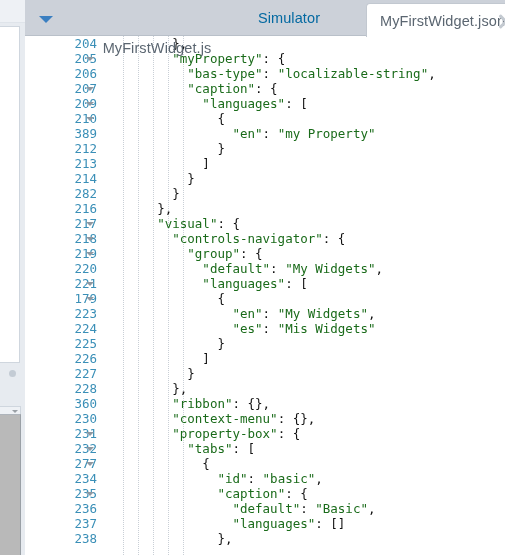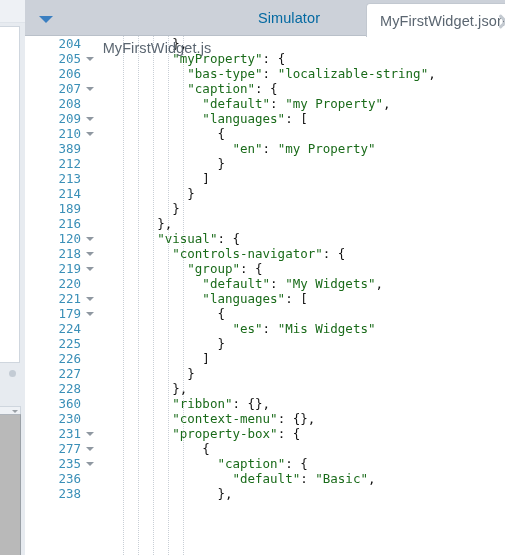--- a/index.html
+++ b/index.html
@@ -176,21 +176,21 @@
   .row {
     position: relative;
     height: 15px;
     line-height: 15px;
     white-space: pre;
     font-family: "DejaVu Sans Mono", monospace;
     font-size: 12.5px;
   }
   .gutter {
     position: absolute;
-    left: 0; top: 0;
+    left: 16px; top: 0;
     width: 58px; height: 15px;
     text-align: right;
     color: #3a8fb7;
     font-family: "DejaVu Sans Mono", monospace;
     font-size: 12.5px;
     padding-right: 2px;
     box-sizing: border-box;
   }
   .fold {
     position: absolute;
@@ -259,43 +259,46 @@
     <div class="code-rows" id="code-rows">
         <div class="guide" style="left: 98.2px; height: 525px;"></div>
         <div class="guide" style="left: 113.24px; height: 525px;"></div>
         <div class="guide" style="left: 128.28px; height: 525px;"></div>
         <div class="guide" style="left: 143.32px; height: 525px;"></div>
         <div class="guide" style="left: 158.36px; height: 525px;"></div>
         <div class="row"><span class="gutter">204</span><span class="code"><span class="p">          },</span></span></div>
         <div class="row"><span class="gutter">205</span><span class="fold"></span><span class="code"><span class="p">          </span><span>"myProperty"</span><span class="p">: {</span></span></div>
         <div class="row"><span class="gutter">206</span><span class="code"><span class="p">            </span><span>"bas-type"</span><span class="p">: </span><span>"localizable-string"</span><span class="p">,</span></span></div>
         <div class="row"><span class="gutter">207</span><span class="fold"></span><span class="code"><span class="p">            </span><span>"caption"</span><span class="p">: {</span></span></div>
-        <div class="row"><span class="gutter">208</span><span class="code"><span class="p">              </span><span>"default"</span><span class="p">: </span><span>"my Property"</span><span class="p">,</span></span></div>
         <div class="row"><span class="gutter">209</span><span class="fold"></span><span class="code"><span class="p">              </span><span>"languages"</span><span class="p">: [</span></span></div>
         <div class="row"><span class="gutter">210</span><span class="fold"></span><span class="code"><span class="p">                {</span></span></div>
         <div class="row"><span class="gutter">389</span><span class="code"><span class="p">                  </span><span>"en"</span><span class="p">: </span><span>"my Property"</span></span></div>
         <div class="row"><span class="gutter">212</span><span class="code"><span class="p">                }</span></span></div>
         <div class="row"><span class="gutter">213</span><span class="code"><span class="p">              ]</span></span></div>
         <div class="row"><span class="gutter">214</span><span class="code"><span class="p">            }</span></span></div>
-        <div class="row"><span class="gutter">189</span><span class="code"><span class="p">          }</span></span></div>
+        <div class="row"><span class="gutter">282</span><span class="code"><span class="p">          }</span></span></div>
         <div class="row"><span class="gutter">216</span><span class="code"><span class="p">        },</span></span></div>
-        <div class="row"><span class="gutter">120</span><span class="fold"></span><span class="code"><span class="p">        </span><span>"visual"</span><span class="p">: {</span></span></div>
+        <div class="row"><span class="gutter">217</span><span class="fold"></span><span class="code"><span class="p">        </span><span>"visual"</span><span class="p">: {</span></span></div>
         <div class="row"><span class="gutter">218</span><span class="fold"></span><span class="code"><span class="p">          </span><span>"controls-navigator"</span><span class="p">: {</span></span></div>
         <div class="row"><span class="gutter">219</span><span class="fold"></span><span class="code"><span class="p">            </span><span>"group"</span><span class="p">: {</span></span></div>
         <div class="row"><span class="gutter">220</span><span class="code"><span class="p">              </span><span>"default"</span><span class="p">: </span><span>"My Widgets"</span><span class="p">,</span></span></div>
         <div class="row"><span class="gutter">221</span><span class="fold"></span><span class="code"><span class="p">              </span><span>"languages"</span><span class="p">: [</span></span></div>
         <div class="row"><span class="gutter">179</span><span class="fold"></span><span class="code"><span class="p">                {</span></span></div>
+        <div class="row"><span class="gutter">223</span><span class="code"><span class="p">                  </span><span>"en"</span><span class="p">: </span><span>"My Widgets"</span><span class="p">,</span></span></div>
         <div class="row"><span class="gutter">224</span><span class="code"><span class="p">                  </span><span>"es"</span><span class="p">: </span><span>"Mis Widgets"</span></span></div>
         <div class="row"><span class="gutter">225</span><span class="code"><span class="p">                }</span></span></div>
         <div class="row"><span class="gutter">226</span><span class="code"><span class="p">              ]</span></span></div>
         <div class="row"><span class="gutter">227</span><span class="code"><span class="p">            }</span></span></div>
         <div class="row"><span class="gutter">228</span><span class="code"><span class="p">          },</span></span></div>
         <div class="row"><span class="gutter">360</span><span class="code"><span class="p">          </span><span>"ribbon"</span><span class="p">: {},</span></span></div>
         <div class="row"><span class="gutter">230</span><span class="code"><span class="p">          </span><span>"context-menu"</span><span class="p">: {},</span></span></div>
         <div class="row"><span class="gutter">231</span><span class="fold"></span><span class="code"><span class="p">          </span><span>"property-box"</span><span class="p">: {</span></span></div>
+        <div class="row"><span class="gutter">232</span><span class="fold"></span><span class="code"><span class="p">            </span><span>"tabs"</span><span class="p">: [</span></span></div>
         <div class="row"><span class="gutter">277</span><span class="fold"></span><span class="code"><span class="p">              {</span></span></div>
+        <div class="row"><span class="gutter">234</span><span class="code"><span class="p">                </span><span>"id"</span><span class="p">: </span><span>"basic"</span><span class="p">,</span></span></div>
         <div class="row"><span class="gutter">235</span><span class="fold"></span><span class="code"><span class="p">                </span><span>"caption"</span><span class="p">: {</span></span></div>
         <div class="row"><span class="gutter">236</span><span class="code"><span class="p">                  </span><span>"default"</span><span class="p">: </span><span>"Basic"</span><span class="p">,</span></span></div>
+        <div class="row"><span class="gutter">237</span><span class="code"><span class="p">                  </span><span>"languages"</span><span class="p">: []</span></span></div>
         <div class="row"><span class="gutter">238</span><span class="code"><span class="p">                },</span></span></div>
       </div>
   </div>
 
 </div>
 
 </body></html>

